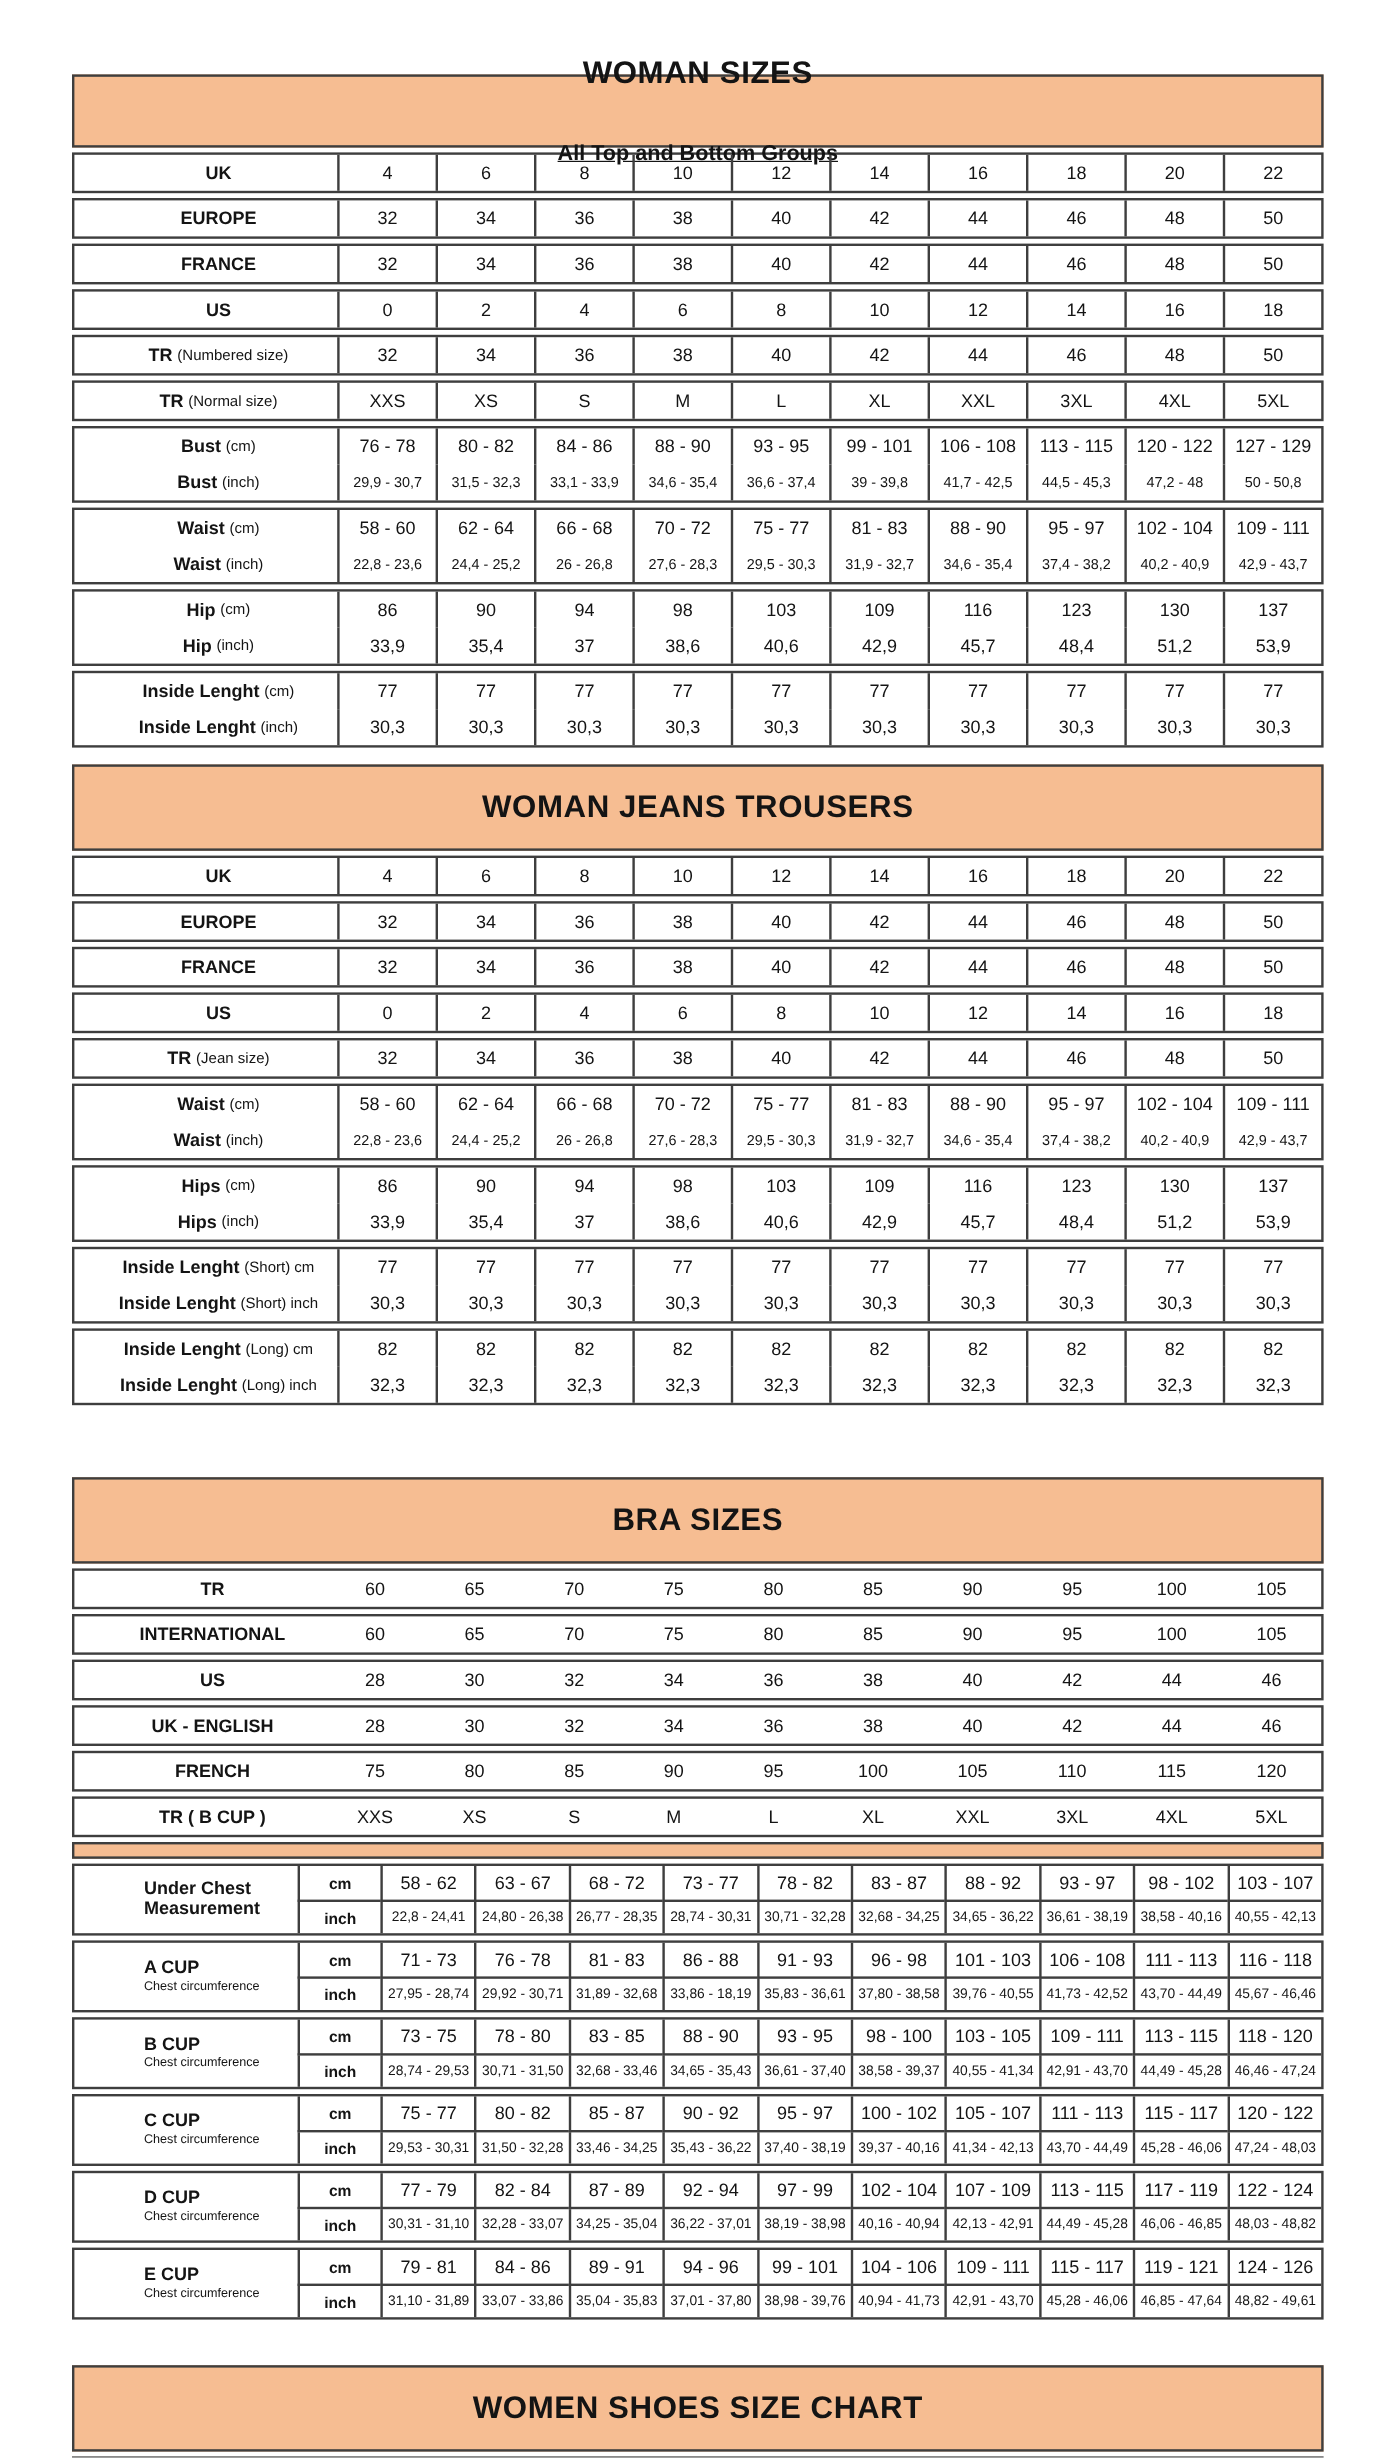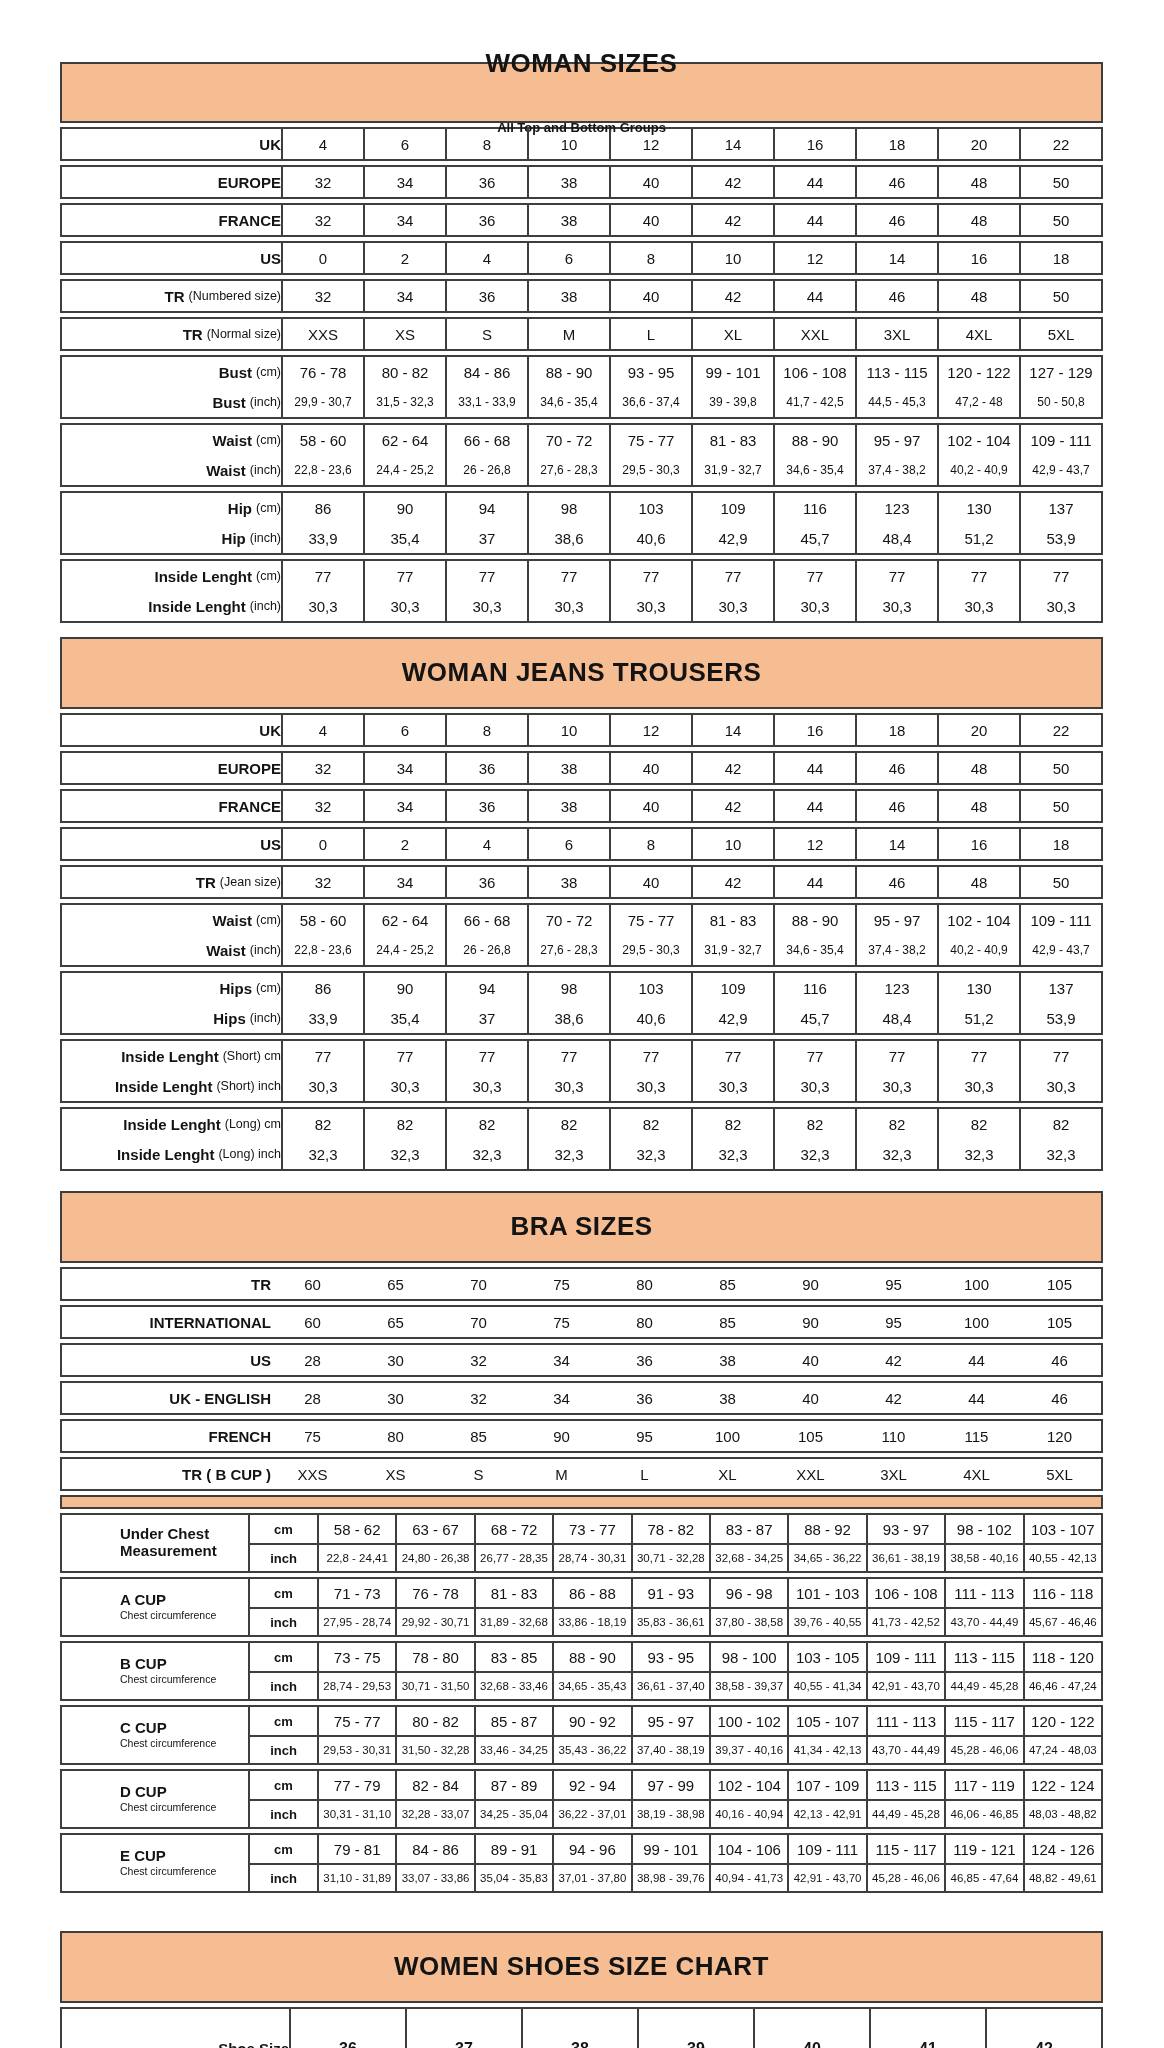--- a/index.html
+++ b/index.html
@@ -5,42 +5,42 @@
   :root{ --accent:#f6bd92; --border:#3e3e3e; --text:#141414; }
   *{box-sizing:border-box;}
   html,body{margin:0;padding:0;}
   body{
     width:1164px;height:2048px;background:#ffffff;overflow:hidden;
     font-family:"Liberation Sans",sans-serif;color:var(--text);
   }
   .sheet{margin-left:60px;width:1043px;padding-top:62px;}
   .section{margin:0;}
   #t2-sec{margin-top:14px;}
-  #t3-sec{margin-top:20px;}
+  #t3-sec{margin-top:60px;}
   #t4-sec{margin-top:38px;}
 
   .thead{
     background:var(--accent);border:2px solid var(--border);
     height:61px;display:flex;flex-direction:column;align-items:center;justify-content:center;
     margin-bottom:4px;text-align:center;gap:40px;
   }
   .thead.simple{height:72px;}
   .ttitle{font-size:26px;font-weight:bold;letter-spacing:.5px;line-height:1.05;}
-  .tsub{font-size:13px;font-weight:bold;margin-top:2px;}
+  .tsub{font-size:18px;font-weight:bold;margin-top:2px;text-decoration:underline;}
 
   .box{border:2px solid var(--border);margin-bottom:4px;background:#fff;}
   .row{display:grid;align-items:stretch;}
   .row.std{grid-template-columns:219px repeat(10,1fr);height:30px;}
   .row.bra{grid-template-columns:209px repeat(10,1fr);height:30px;}
   .row.shoes{grid-template-columns:227px repeat(7,1fr);}
   .shoerow1{height:79px;}
 
   .cell{display:flex;align-items:center;justify-content:center;text-align:center;
         font-size:15px;white-space:nowrap;overflow:hidden;}
-  .cell.label{justify-content:flex-end;padding-left:21px;}
+  .cell.label{justify-content:center;padding-left:21px;}
   .lmain{font-weight:bold;font-size:15px;}
   .lnote{font-size:12.5px;font-weight:normal;margin-left:4px;}
   .row.std .cell.val{border-left:2px solid var(--border);}
   .row.bra .cell.val{border-left:none;}
   .cell.small{font-size:12px;}
 
   .band{height:14px;background:var(--accent);border:2px solid var(--border);margin-bottom:4px;}
 
   .cupgrid{display:grid;grid-template-columns:138px 69px repeat(10,1fr);grid-template-rows:30px 26px;padding-left:48px;}
   .cuplabel{grid-row:1/3;display:flex;flex-direction:column;justify-content:center;

